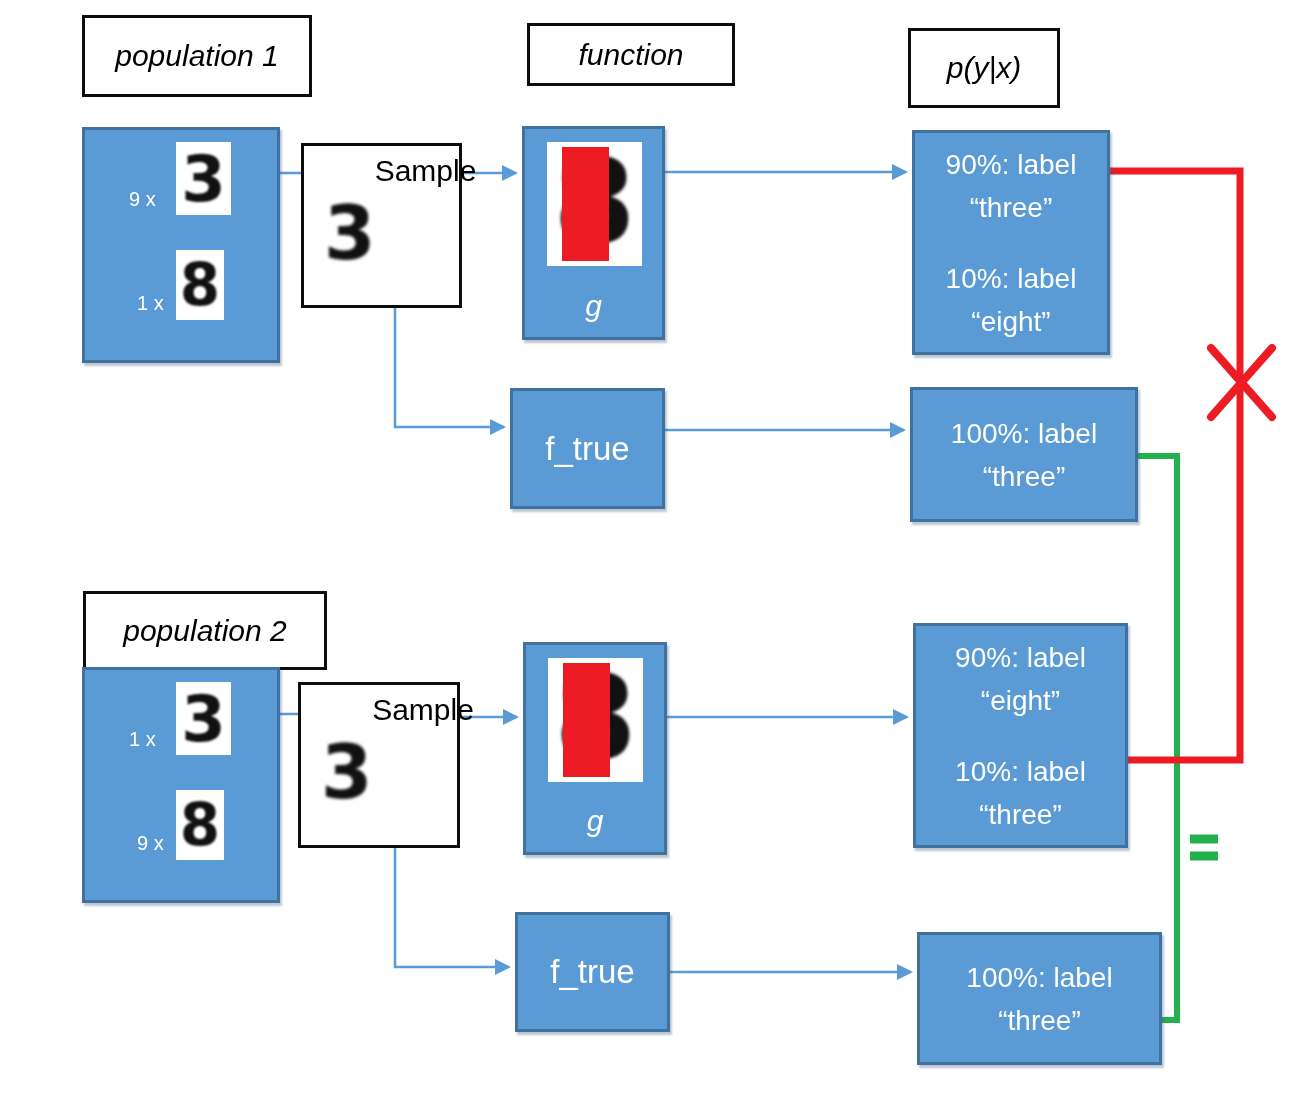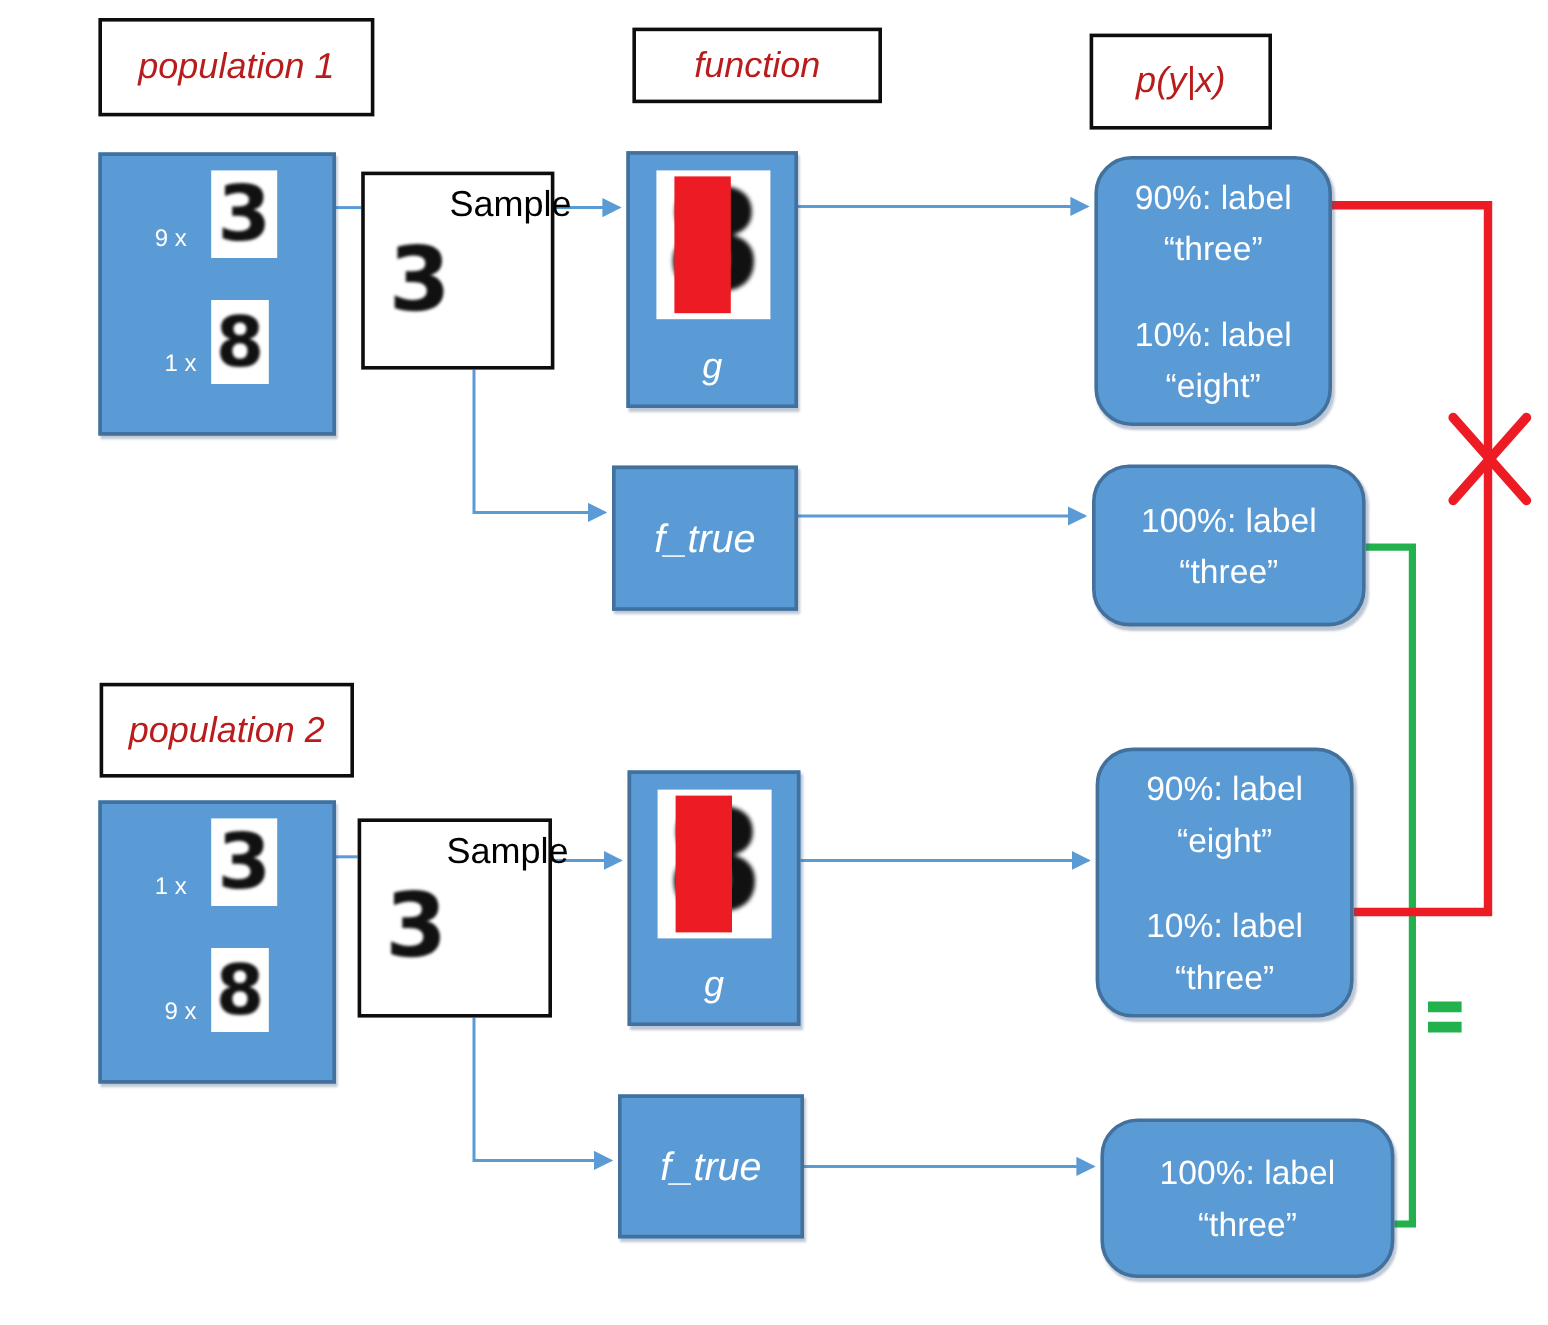--- a/index.html
+++ b/index.html
@@ -4,21 +4,21 @@
 <style>
   html,body{margin:0;padding:0;background:#ffffff;}
   .canvas{
     position:relative;width:1290px;height:1104px;background:#ffffff;
     font-family:"Liberation Sans",sans-serif;overflow:hidden;
   }
   .connectors{position:absolute;left:0;top:0;width:1290px;height:1104px;pointer-events:none;}
   .label-box{
     position:absolute;background:#ffffff;border:3px solid #0d0d0d;box-sizing:border-box;
     display:flex;align-items:center;justify-content:center;
-    font-style:italic;font-size:30px;color:#b91c1c;
+    font-style:italic;font-size:30px;color:#000000;
   }
   .blue-box{
     position:absolute;background:#5b9bd5;border:3px solid #41719c;box-sizing:border-box;
     box-shadow:2px 3px 2px rgba(62,92,132,0.35);
   }
   .white-box{
     position:absolute;background:#ffffff;border:3px solid #0d0d0d;box-sizing:border-box;
   }
   .count-label{position:absolute;color:#ffffff;font-size:20px;}
   .digit-patch{position:absolute;background:#ffffff;overflow:hidden;}
@@ -31,23 +31,23 @@
   .sample-title{position:absolute;left:0;top:8px;width:100%;text-align:center;font-size:30px;color:#000;padding-left:44px;}
   .sample-digit{position:absolute;left:20px;top:44px;font-size:74px;font-weight:bold;
     font-family:"DejaVu Sans",sans-serif;color:#111;filter:blur(1.4px);}
   .g-patch{position:absolute;left:22px;top:13px;width:95px;height:124px;background:#ffffff;overflow:hidden;}
   .g-digit{position:absolute;left:0;top:-10px;width:100%;text-align:center;font-size:118px;
     font-family:"DejaVu Sans",sans-serif;font-weight:bold;color:#111;filter:blur(1.6px);z-index:1;}
   .g-redrect{position:absolute;left:15px;top:5px;width:47px;height:114px;background:#ed1c24;z-index:2;}
   .g-name{position:absolute;left:0;bottom:14px;width:100%;text-align:center;
     font-style:italic;font-size:30px;color:#ffffff;}
   .ftrue-box{display:flex;align-items:center;justify-content:center;
-    font-style:italic;font-size:33px;color:#ffffff;}
+    font-size:33px;color:#ffffff;}
   .out-box{display:flex;flex-direction:column;align-items:center;justify-content:center;
-    color:#ffffff;font-size:28px;line-height:43px;text-align:center;border-radius:31px;}
+    color:#ffffff;font-size:28px;line-height:43px;text-align:center;}
   .out-gap{margin-top:28px;}
 </style>
 </head>
 <body>
 
 <div class="canvas">
 
   <svg class="connectors" viewBox="0 0 1290 1104">
     <defs>
       <marker id="arrow" markerUnits="userSpaceOnUse" markerWidth="18" markerHeight="16" refX="14" refY="8" orient="auto">
@@ -82,21 +82,21 @@
 
   <div class="label-box" style="left:82px;top:15px;width:230px;height:82px;">
     <span>population 1</span>
   </div>
   <div class="label-box" style="left:527px;top:23px;width:208px;height:63px;">
     <span>function</span>
   </div>
   <div class="label-box" style="left:908px;top:28px;width:152px;height:80px;">
     <span>p(y|x)</span>
   </div>
-  <div class="label-box" style="left:83px;top:569px;width:212px;height:79px;">
+  <div class="label-box" style="left:83px;top:591px;width:244px;height:79px;">
     <span>population 2</span>
   </div>
 
   <div class="blue-box" style="left:82px;top:127px;width:198px;height:236px;">
     <span class="count-label" style="left:44px;top:58px;">9 x</span>
     <div class="digit-patch" style="left:91px;top:12px;width:55px;height:73px;">
       <span class="mnist" style="font-size:64px;">3</span>
     </div>
     <span class="count-label" style="left:52px;top:162px;">1 x</span>
     <div class="digit-patch" style="left:91px;top:120px;width:48px;height:70px;">

